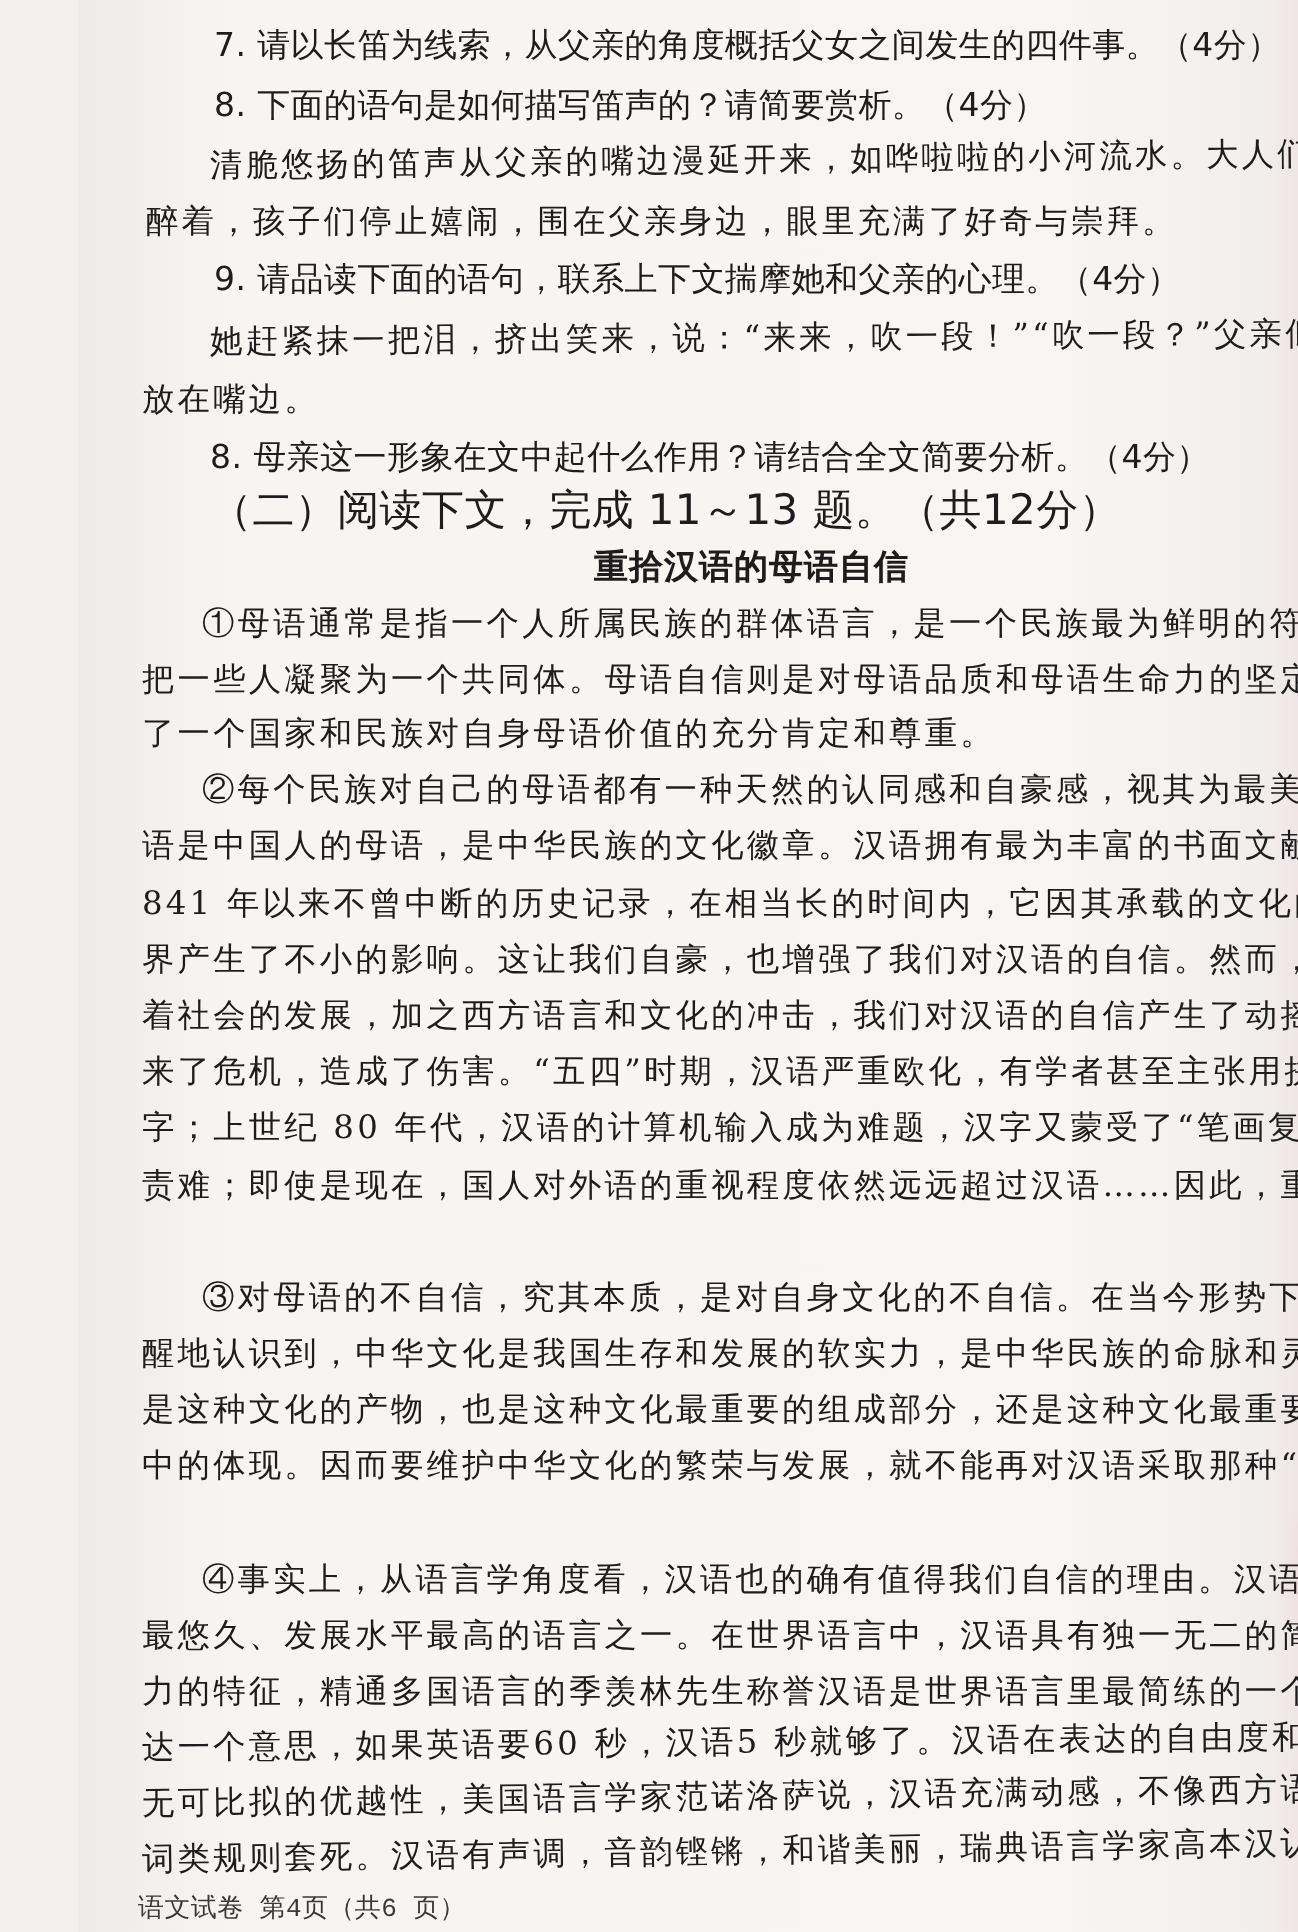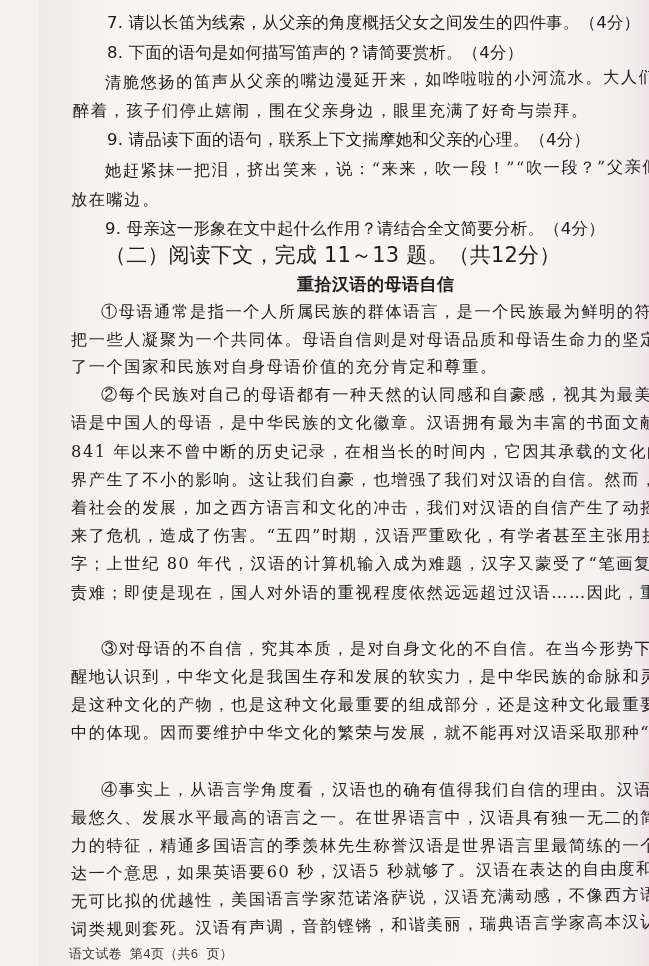--- a/index.html
+++ b/index.html
@@ -53,21 +53,21 @@
 
   <div class="line q" style="left:68px; top:12px;">7. 请以长笛为线索，从父亲的角度概括父女之间发生的四件事。（4分）</div>
   <div class="line q" style="left:68px; top:42px;">8. 下面的语句是如何描写笛声的？请简要赏析。（4分）</div>
   <div class="line body-text" style="left:66px; top:72px; transform:rotate(-0.6deg); transform-origin:left;">清脆悠扬的笛声从父亲的嘴边漫延开来，如哗啦啦的小河流水。大人们摇头晃脑陶</div>
   <div class="line body-text" style="left:34px; top:100px;">醉着，孩子们停止嬉闹，围在父亲身边，眼里充满了好奇与崇拜。</div>
 
   <div class="line q" style="left:68px; top:129px;">9. 请品读下面的语句，联系上下文揣摩她和父亲的心理。（4分）</div>
   <div class="line body-text" style="left:66px; top:160px; transform:rotate(-0.4deg); transform-origin:left;">她赶紧抹一把泪，挤出笑来，说：“来来，吹一段！”“吹一段？”父亲似问似答，将长笛横</div>
   <div class="line body-text" style="left:32px; top:189px;text-align:center;">放在嘴边。</div>
 
-  <div class="line q" style="left:66px; top:218px;">9. 母亲这一形象在文中起什么作用？请结合全文简要分析。（4分）</div>
+  <div class="line q" style="left:66px; top:218px;">8. 母亲这一形象在文中起什么作用？请结合全文简要分析。（4分）</div>
   <div class="line section" style="left:66px; top:244px;">（二）阅读下文，完成 11～13 题。（共12分）</div>
   <div class="line title" style="left:258px; top:273px;">重拾汉语的母语自信</div>
 
   <div class="line body-text" style="left:62px; top:301px;">①母语通常是指一个人所属民族的群体语言，是一个民族最为鲜明的符号标志，它能</div>
   <div class="line body-text" style="left:32px; top:329px;">把一些人凝聚为一个共同体。母语自信则是对母语品质和母语生命力的坚定信念，体现</div>
   <div class="line body-text" style="left:32px; top:356px;">了一个国家和民族对自身母语价值的充分肯定和尊重。</div>
 
   <div class="line body-text" style="left:62px; top:384px;">②每个民族对自己的母语都有一种天然的认同感和自豪感，视其为最美的语言。汉</div>
   <div class="line body-text" style="left:32px; top:412px;">语是中国人的母语，是中华民族的文化徽章。汉语拥有最为丰富的书面文献和自公元前</div>
   <div class="line body-text" style="left:32px; top:441px;">841 年以来不曾中断的历史记录，在相当长的时间内，它因其承载的文化的先进性而对世</div>

